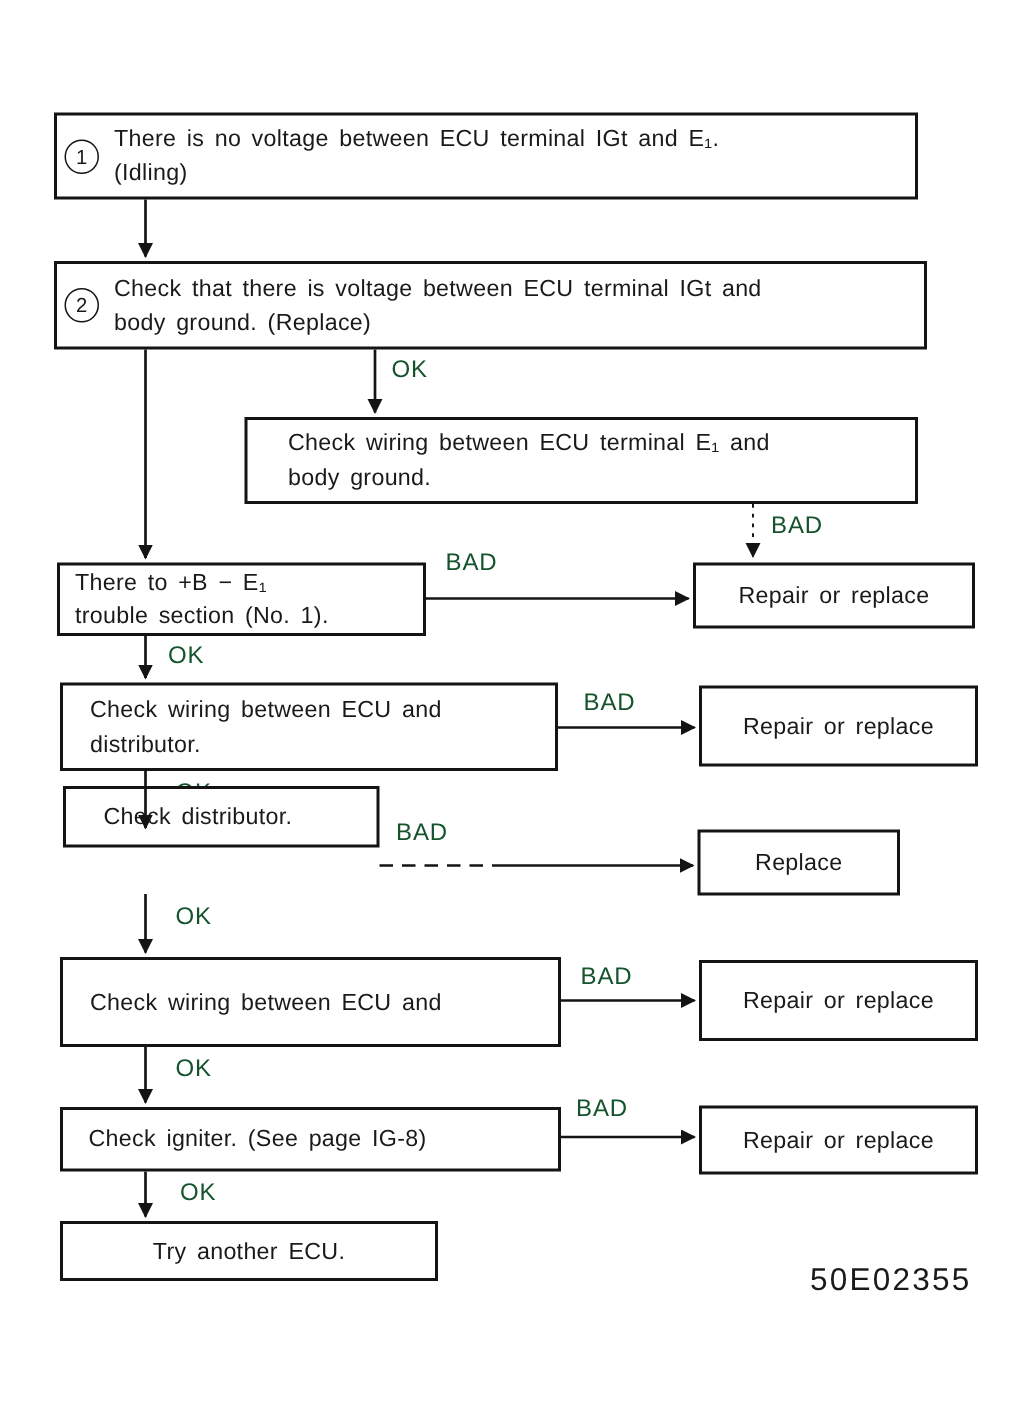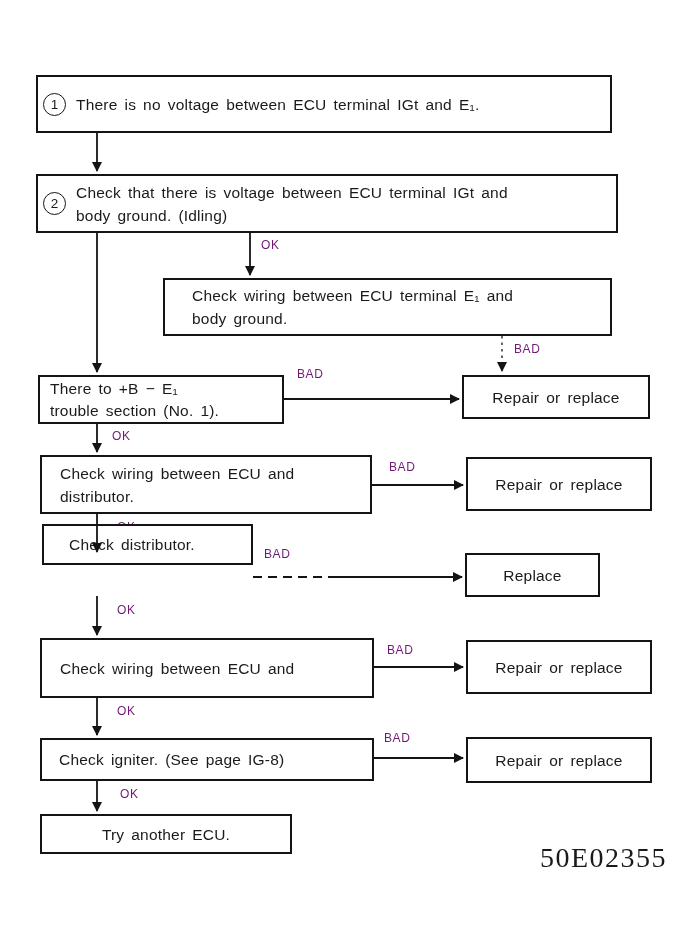--- a/index.html
+++ b/index.html
@@ -14,26 +14,26 @@
   }
   .node .txt{display:block;}
   .node .txt span{display:block;white-space:nowrap;}
   .badge{
     flex:0 0 auto;width:23px;height:23px;border:1.8px solid #141414;border-radius:50%;
     display:flex;align-items:center;justify-content:center;
     font-size:13.5px;margin:0 10px 0 5px;box-sizing:border-box;background:#fff;
   }
   .center{justify-content:center;text-align:left;}
   .lbl{
-    position:absolute;font-size:12px;letter-spacing:.6px;color:#701a75;
+    position:absolute;font-size:16px;letter-spacing:.6px;color:#14532d;
     white-space:nowrap;
   }
   .figcode{
     position:absolute;left:540px;top:842px;
-    font-family:Liberation Serif, serif;font-size:28px;letter-spacing:1.5px;color:#1a1a1a;
+    font-family:Liberation Sans, sans-serif;font-size:21px;letter-spacing:1.5px;color:#1a1a1a;
   }
   svg.wires{position:absolute;left:0;top:0;pointer-events:none;z-index:3;}
   .node{z-index:2;}
 </style>
 </head>
 <body>
 
 <div class="page">
 
   <svg class="wires" width="690" height="936" viewBox="0 0 690 936">
@@ -72,28 +72,29 @@
       <line x1="374" y1="758" x2="463" y2="758" marker-end="url(#ah)"></line>
 
       <line x1="97" y1="781" x2="97" y2="811" marker-end="url(#ah)"></line>
     </g>
   </svg>
 
   <div class="node" style="left:36px;top:75px;width:576px;height:58px;">
     <span class="badge">1</span>
     <div class="txt">
       <span>There is no voltage between ECU terminal IGt and E₁.</span>
+      <span>(Idling)</span>
     </div>
   </div>
 
   <div class="node" style="left:36px;top:174px;width:582px;height:59px;">
     <span class="badge">2</span>
     <div class="txt">
       <span>Check that there is voltage between ECU terminal IGt and</span>
-      <span>body ground. (Idling)</span>
+      <span>body ground. (Replace)</span>
     </div>
   </div>
 
   <div class="node" style="left:163px;top:278px;width:449px;height:58px;padding-left:27px;">
     <div class="txt">
       <span>Check wiring between ECU terminal E₁ and</span>
       <span>body ground.</span>
     </div>
   </div>
 

